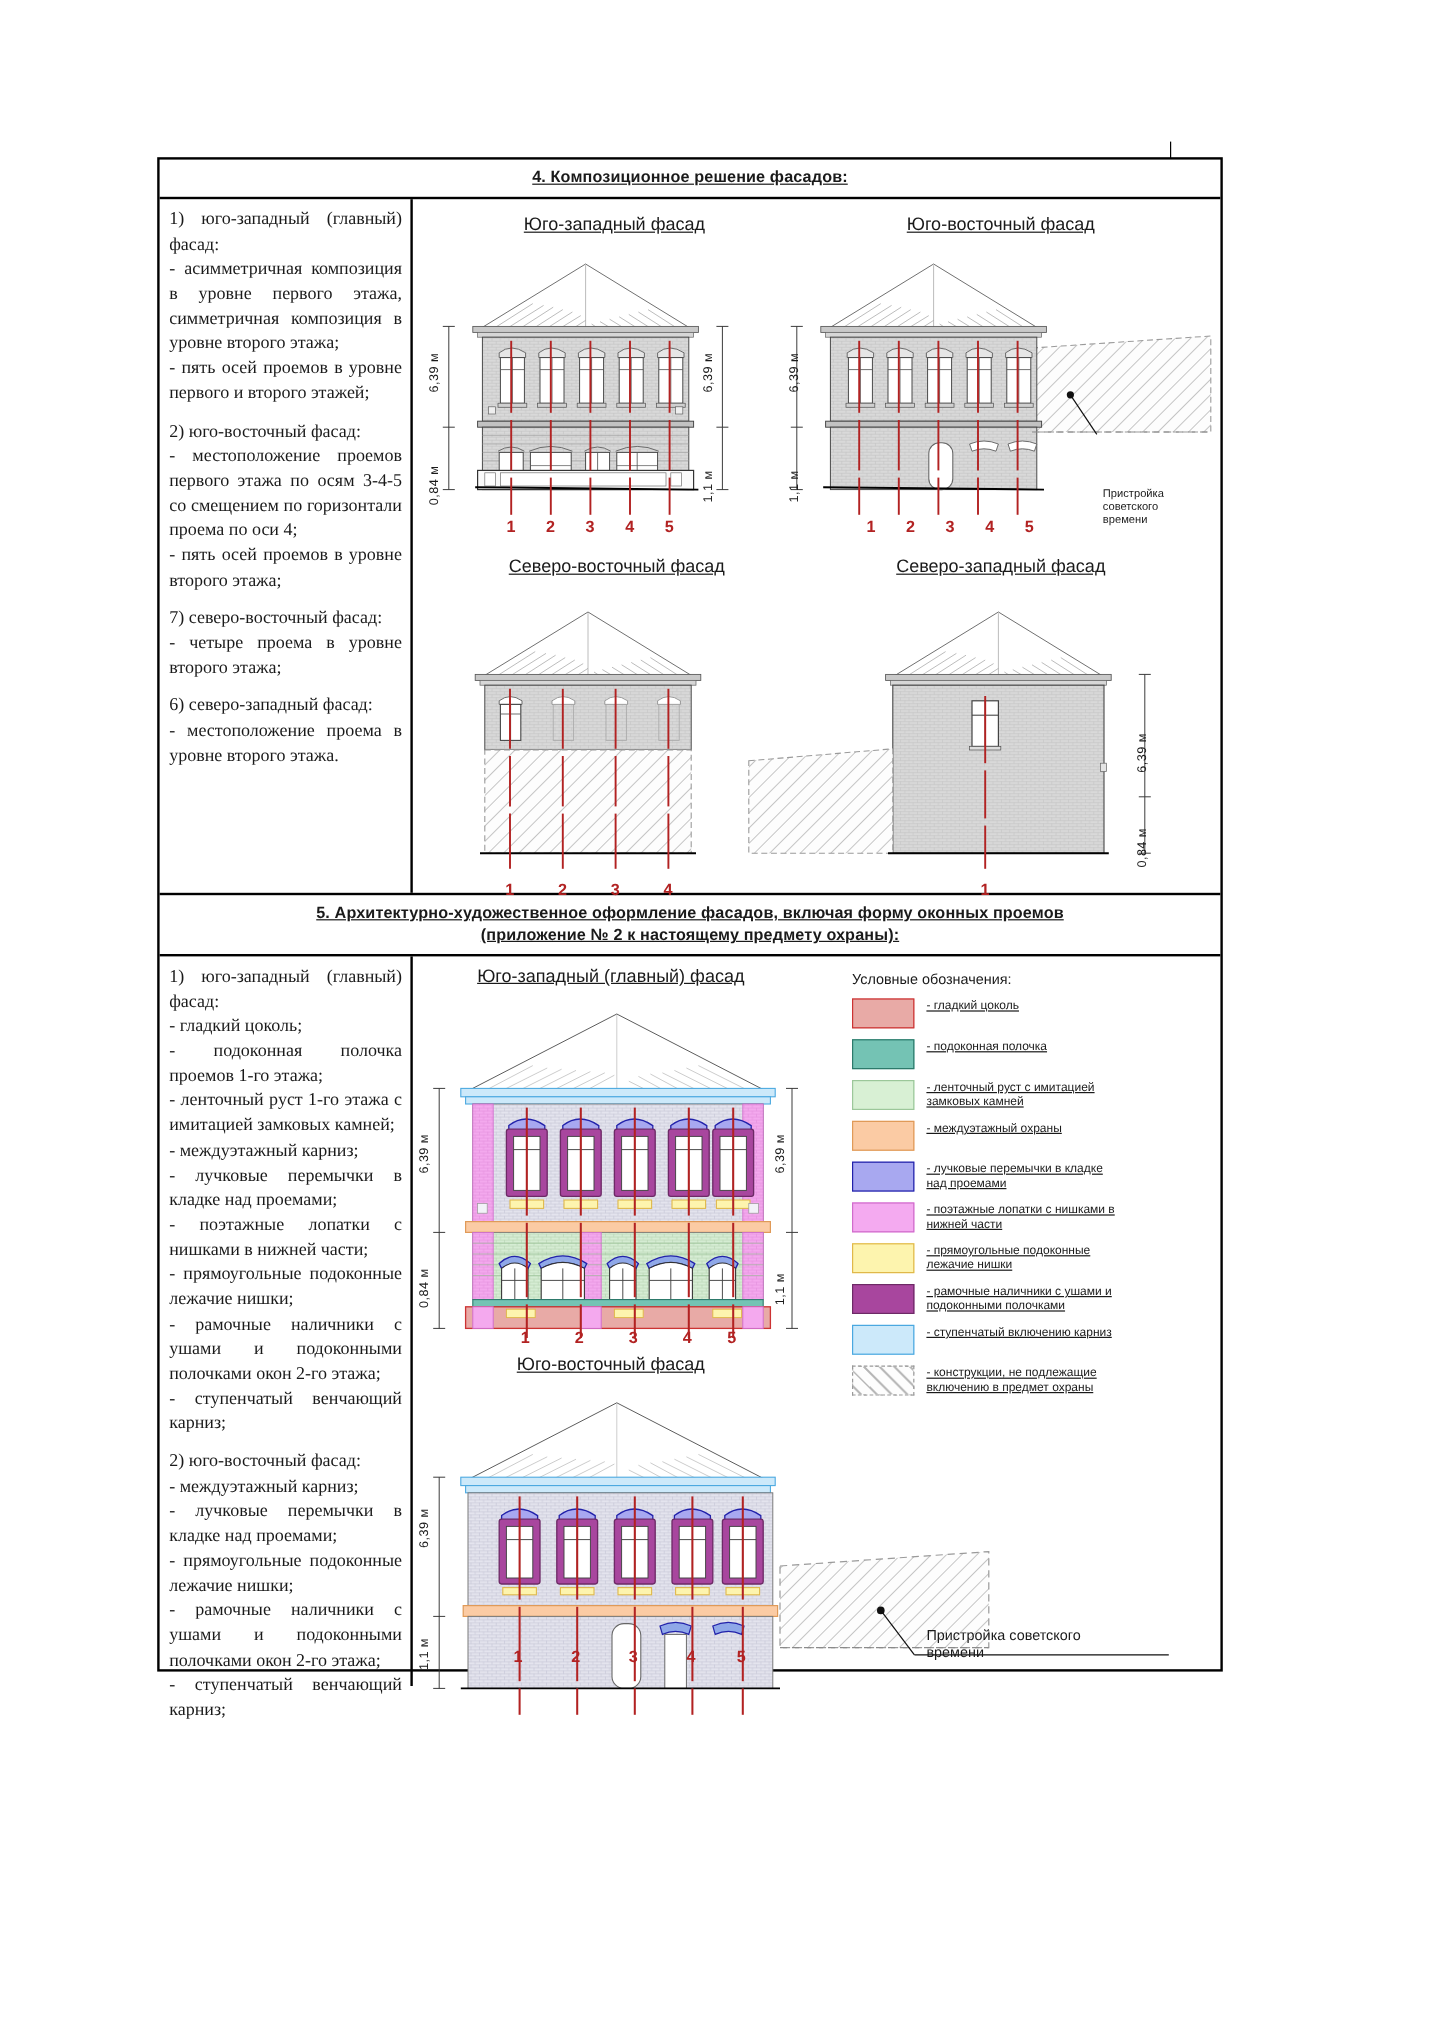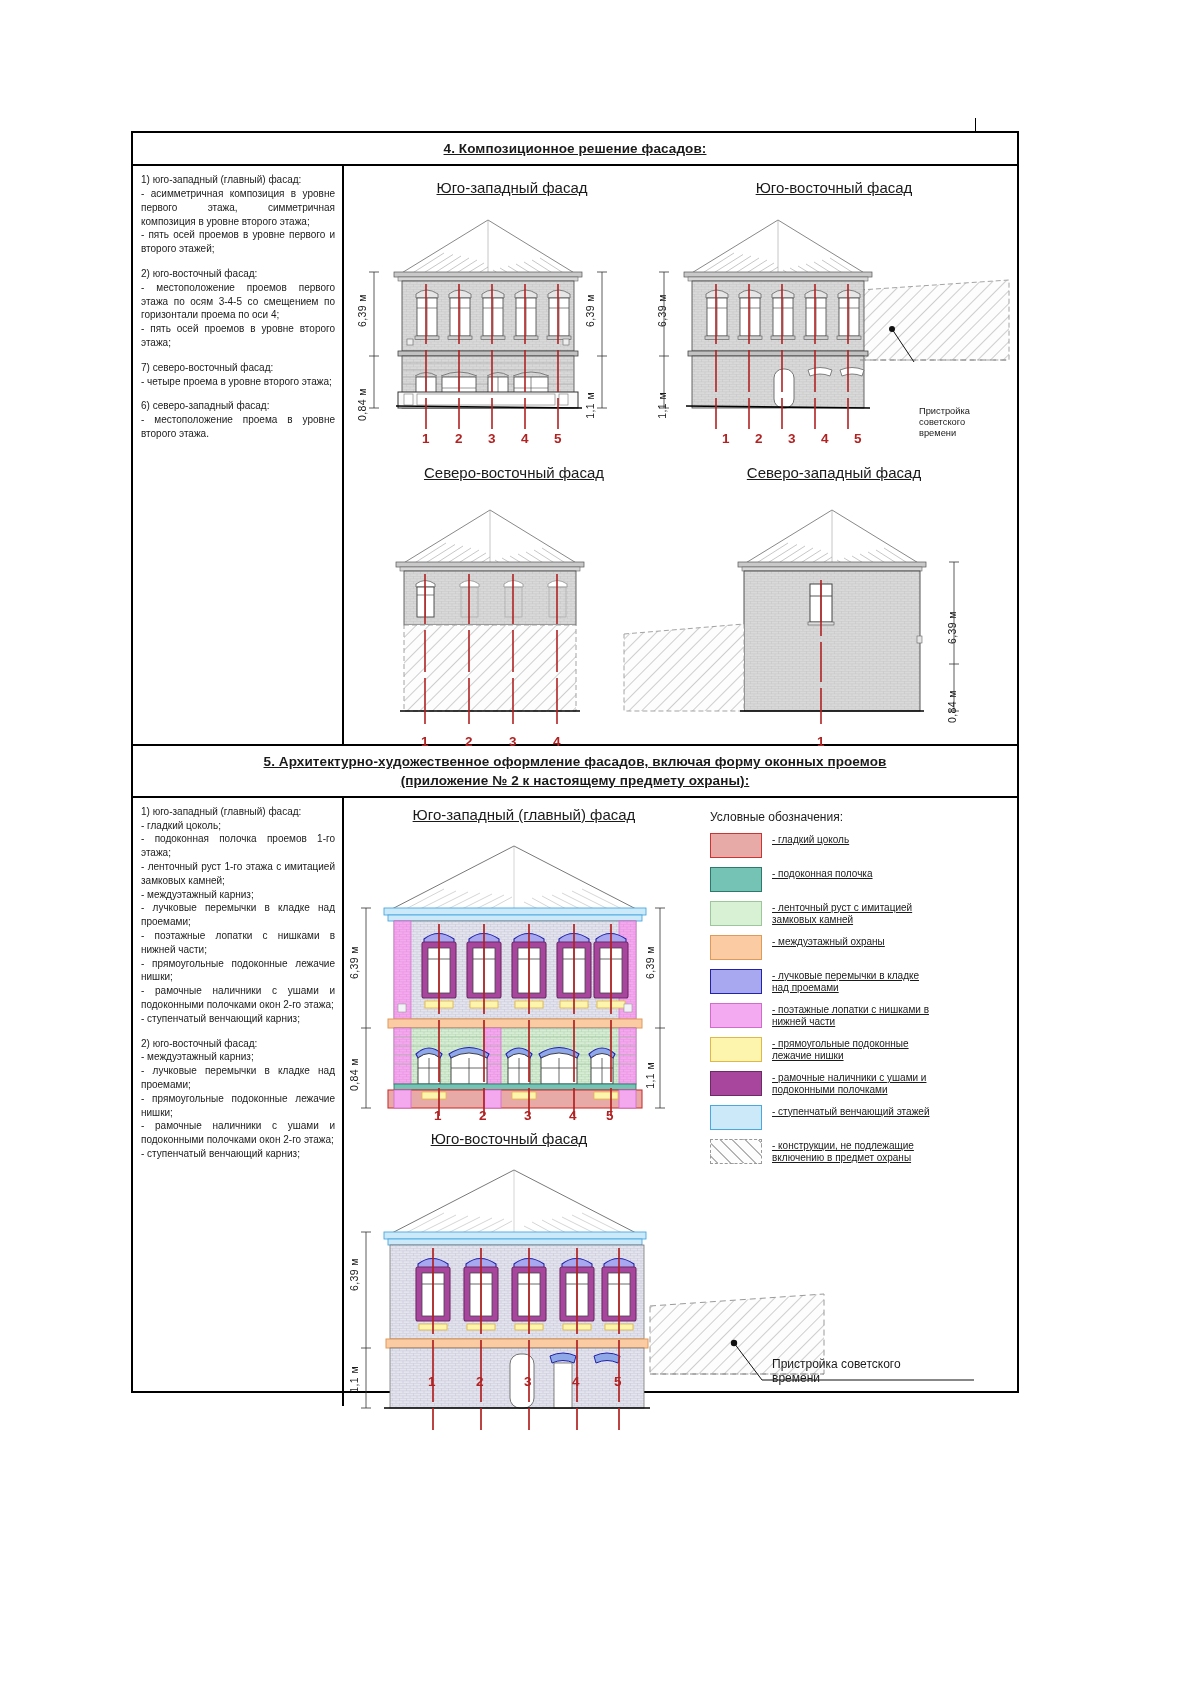--- a/index.html
+++ b/index.html
@@ -11,21 +11,21 @@
 
   .tick-top{position:absolute;left:975px;top:118px;width:1px;height:14px;background:#000;}
 
   
   .sec-head{border-bottom:2px solid #000;text-align:center;padding:6px 0 7px;}
   .sec-head .t{display:inline-block;font-size:13.5px;font-weight:600;text-decoration:underline;line-height:1.28;letter-spacing:.1px;}
 
   
   .body-row{display:flex;align-items:stretch;}
   .txtcol{width:211px;flex:0 0 211px;border-right:2px solid #000;box-sizing:border-box;padding:7px 7px 8px 8px;}
-  .txtcol p{margin:0;font-size:10px;line-height:1.38;text-align:justify;text-justify:inter-word;hyphens:none;}
+  .txtcol p{margin:0;font-size:15px;line-height:1.38;text-align:justify;text-justify:inter-word;hyphens:none;font-family:Liberation Serif, serif;}
   .txtcol p.gap{margin-top:11px;}
   .figcol{flex:1 1 auto;position:relative;box-sizing:border-box;}
 
   
   .ftitle{font-size:15px;text-decoration:underline;text-align:center;white-space:nowrap;position:absolute;}
   .axnum{position:absolute;color:#b22222;font-weight:bold;font-size:13.5px;}
   .dimlabel{position:absolute;font-size:10.5px;writing-mode:vertical-rl;transform:rotate(180deg);letter-spacing:.4px;white-space:nowrap;}
   .callout{position:absolute;font-size:9.3px;line-height:1.16;}
 
   svg{display:block;overflow:visible;}
@@ -495,21 +495,21 @@
         <p class="gap" style="white-space:pre-line;">2) юго-восточный фасад:
 - междуэтажный карниз;
 -  лучковые  перемычки  в кладке над проемами;
 - прямоугольные подоконные лежачие нишки;
 -  рамочные  наличники  с ушами    и    подоконными полочками окон 2-го этажа;
 -  ступенчатый  венчающий карниз;</p>
       </div>
 
       <div class="figcol">
 
-        <div class="ftitle" style="left:25px;top:8px;width:310px;">Юго-западный (главный) фасад</div>
+        <div class="ftitle" style="left:10px;top:8px;width:310px;">Юго-западный (главный) фасад</div>
 
         <svg style="position:absolute;left:10px;top:36px;" width="330" height="265" viewBox="0 0 330 265">
           <defs>
             <pattern id="brickC" width="7" height="5" patternUnits="userSpaceOnUse">
               <rect width="7" height="5" fill="#e4e4ee"></rect>
               <path d="M0 0.3H7M0 2.8H7M3.5 0.3V2.8M0 2.8V5M7 2.8V5" stroke="#b9b9cc" stroke-width="0.4"></path>
             </pattern>
             <pattern id="rustG" width="7" height="5" patternUnits="userSpaceOnUse">
               <rect width="7" height="5" fill="#d6edd4"></rect>
               <path d="M0 0.3H7M0 2.8H7M3.5 0.3V2.8M0 2.8V5M7 2.8V5" stroke="#a9cba6" stroke-width="0.4"></path>
@@ -846,21 +846,21 @@
                 <div class="ltext" style="white-space: pre-line;">- прямоугольные подоконные
 лежачие нишки</div>
               </div>
               <div class="lrow">
                 <div class="swatch" style="border: 1.6px solid rgb(109, 42, 102); background: rgb(168, 70, 158);"></div>
                 <div class="ltext" style="white-space: pre-line;">- рамочные наличники с ушами и
 подоконными полочками</div>
               </div>
               <div class="lrow">
                 <div class="swatch" style="border: 1.6px solid rgb(74, 168, 224); background: rgb(204, 233, 250);"></div>
-                <div class="ltext" style="white-space: pre-line;">- ступенчатый венчающий этажей</div>
+                <div class="ltext" style="white-space: pre-line;">- ступенчатый включению карниз</div>
               </div>
               <div class="lrow">
                 <div class="swatch" style="border: 1px dashed rgb(153, 153, 153); background: repeating-linear-gradient(45deg, rgb(253, 253, 253) 0px, rgb(253, 253, 253) 4px, rgb(181, 181, 181) 4px, rgb(181, 181, 181) 5.5px, rgb(253, 253, 253) 5.5px, rgb(253, 253, 253) 9px);"></div>
                 <div class="ltext" style="white-space: pre-line;">- конструкции, не подлежащие
 включению в предмет охраны</div>
               </div>
             </div>
         </div>
 
       </div>

